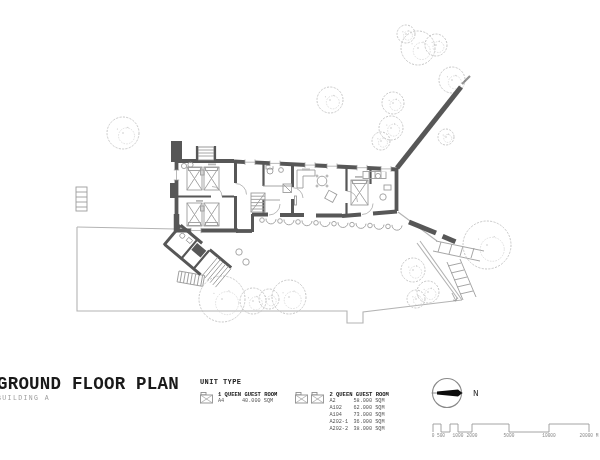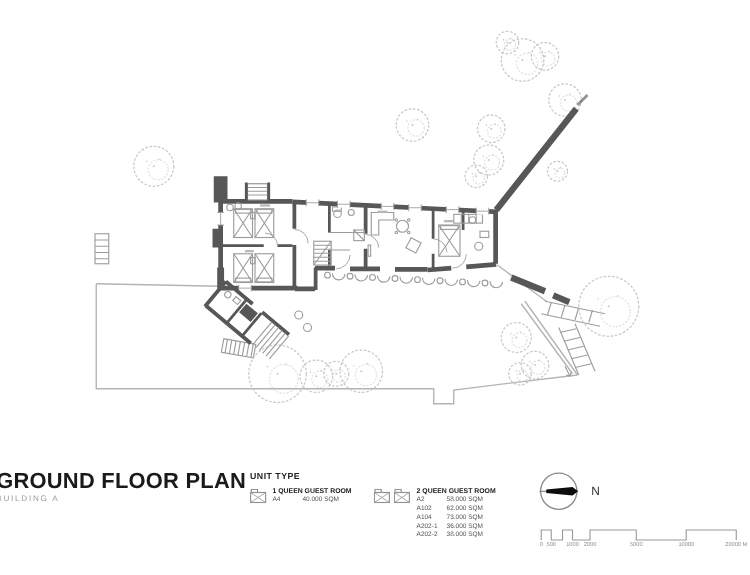--- a/index.html
+++ b/index.html
@@ -1,17 +1,17 @@
 <!DOCTYPE html>
 <html style="--wall: #575757; --line: #9c9c9c; --tree: #c8c8c8; --title: #1a1a1a; --muted: #9b9b9b;"><head>
 <meta charset="utf-8">
 <style>
   html,body{margin:0;padding:0;background:#fff;}
   #stage{position:relative;width:600px;height:460px;background:#fff;overflow:hidden;
-         font-family:Liberation Sans, sans-serif;color:#1a1a1a;}
+         font-family:Liberation Mono, monospace;color:#1a1a1a;}
   svg{display:block;}
   
   .w2{stroke:var(--wall);stroke-width:2.2;fill:none}
   .w3{stroke:var(--wall);stroke-width:3;fill:none}
   .w4{stroke:var(--wall);stroke-width:3.8;fill:none}
   .w5{stroke:var(--wall);stroke-width:5;fill:none}
   .w6{stroke:var(--wall);stroke-width:5.5;fill:none}
   .wf{fill:var(--wall);stroke:none}
   .ln{stroke:var(--line);stroke-width:.9;fill:none}
   .lnw{stroke:var(--line);stroke-width:.7;fill:none}

